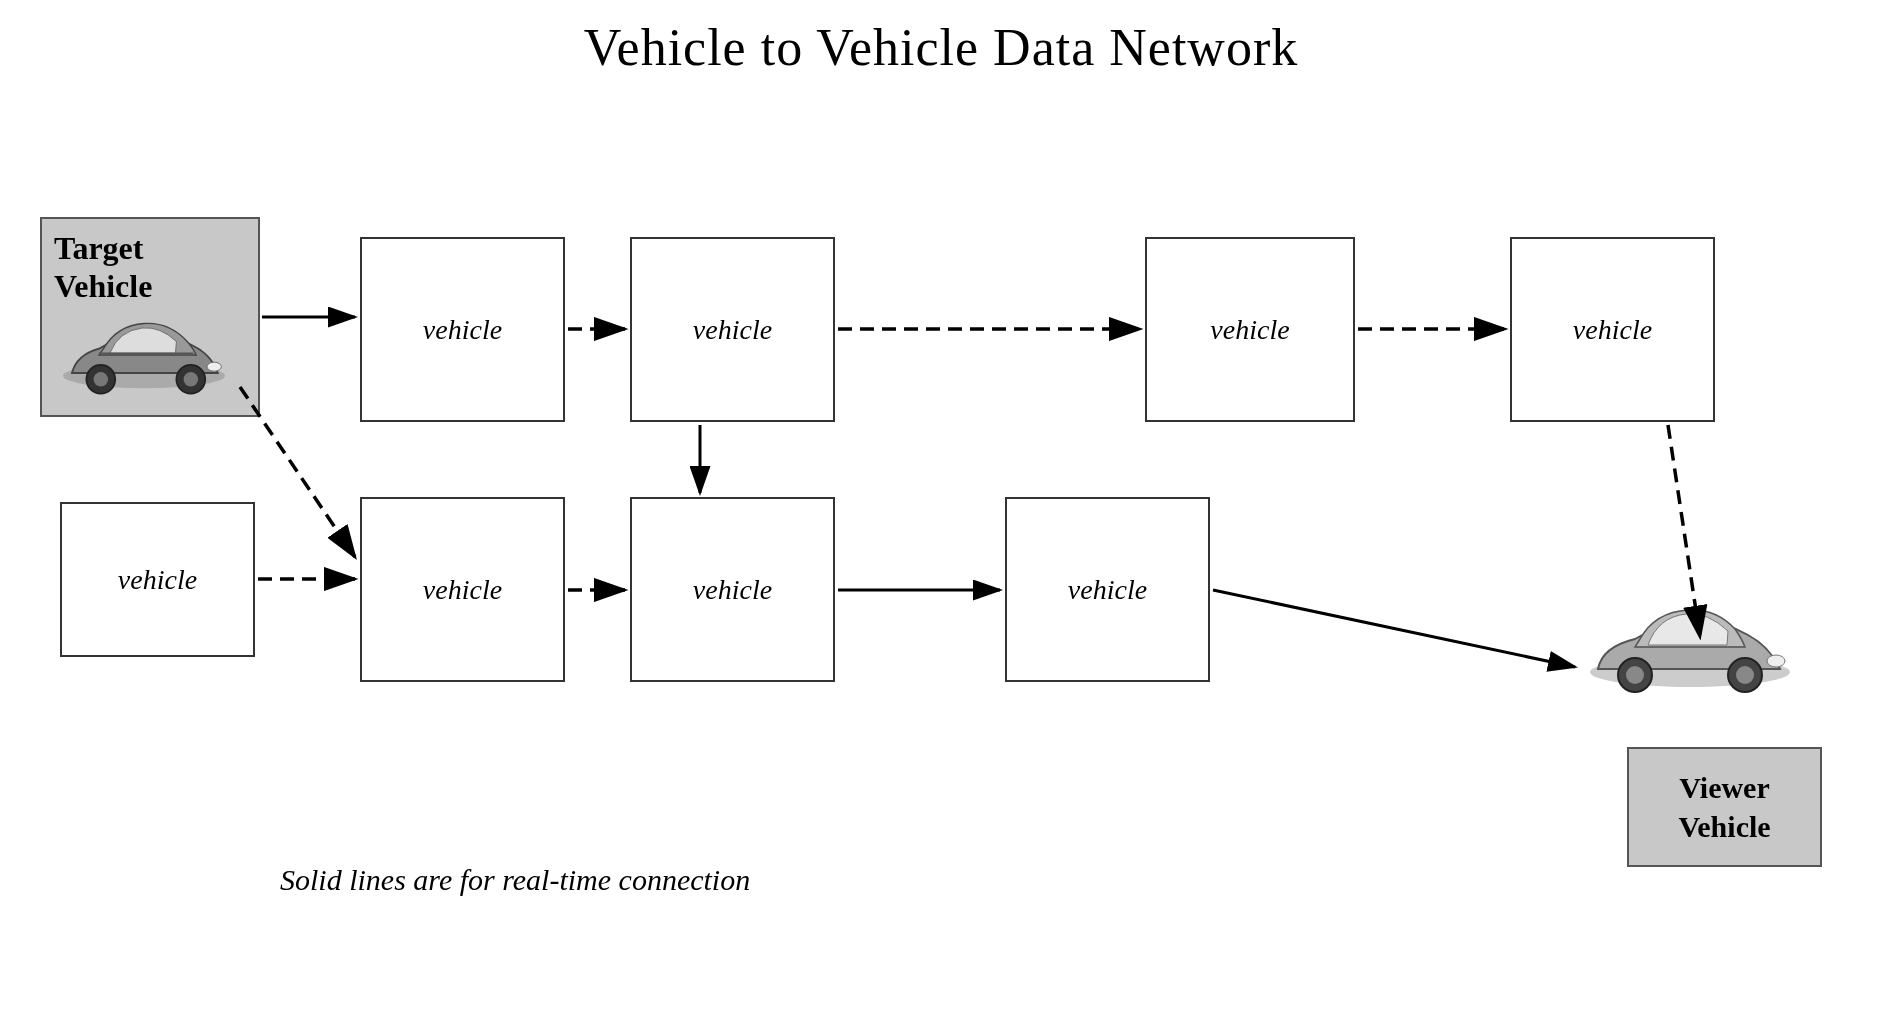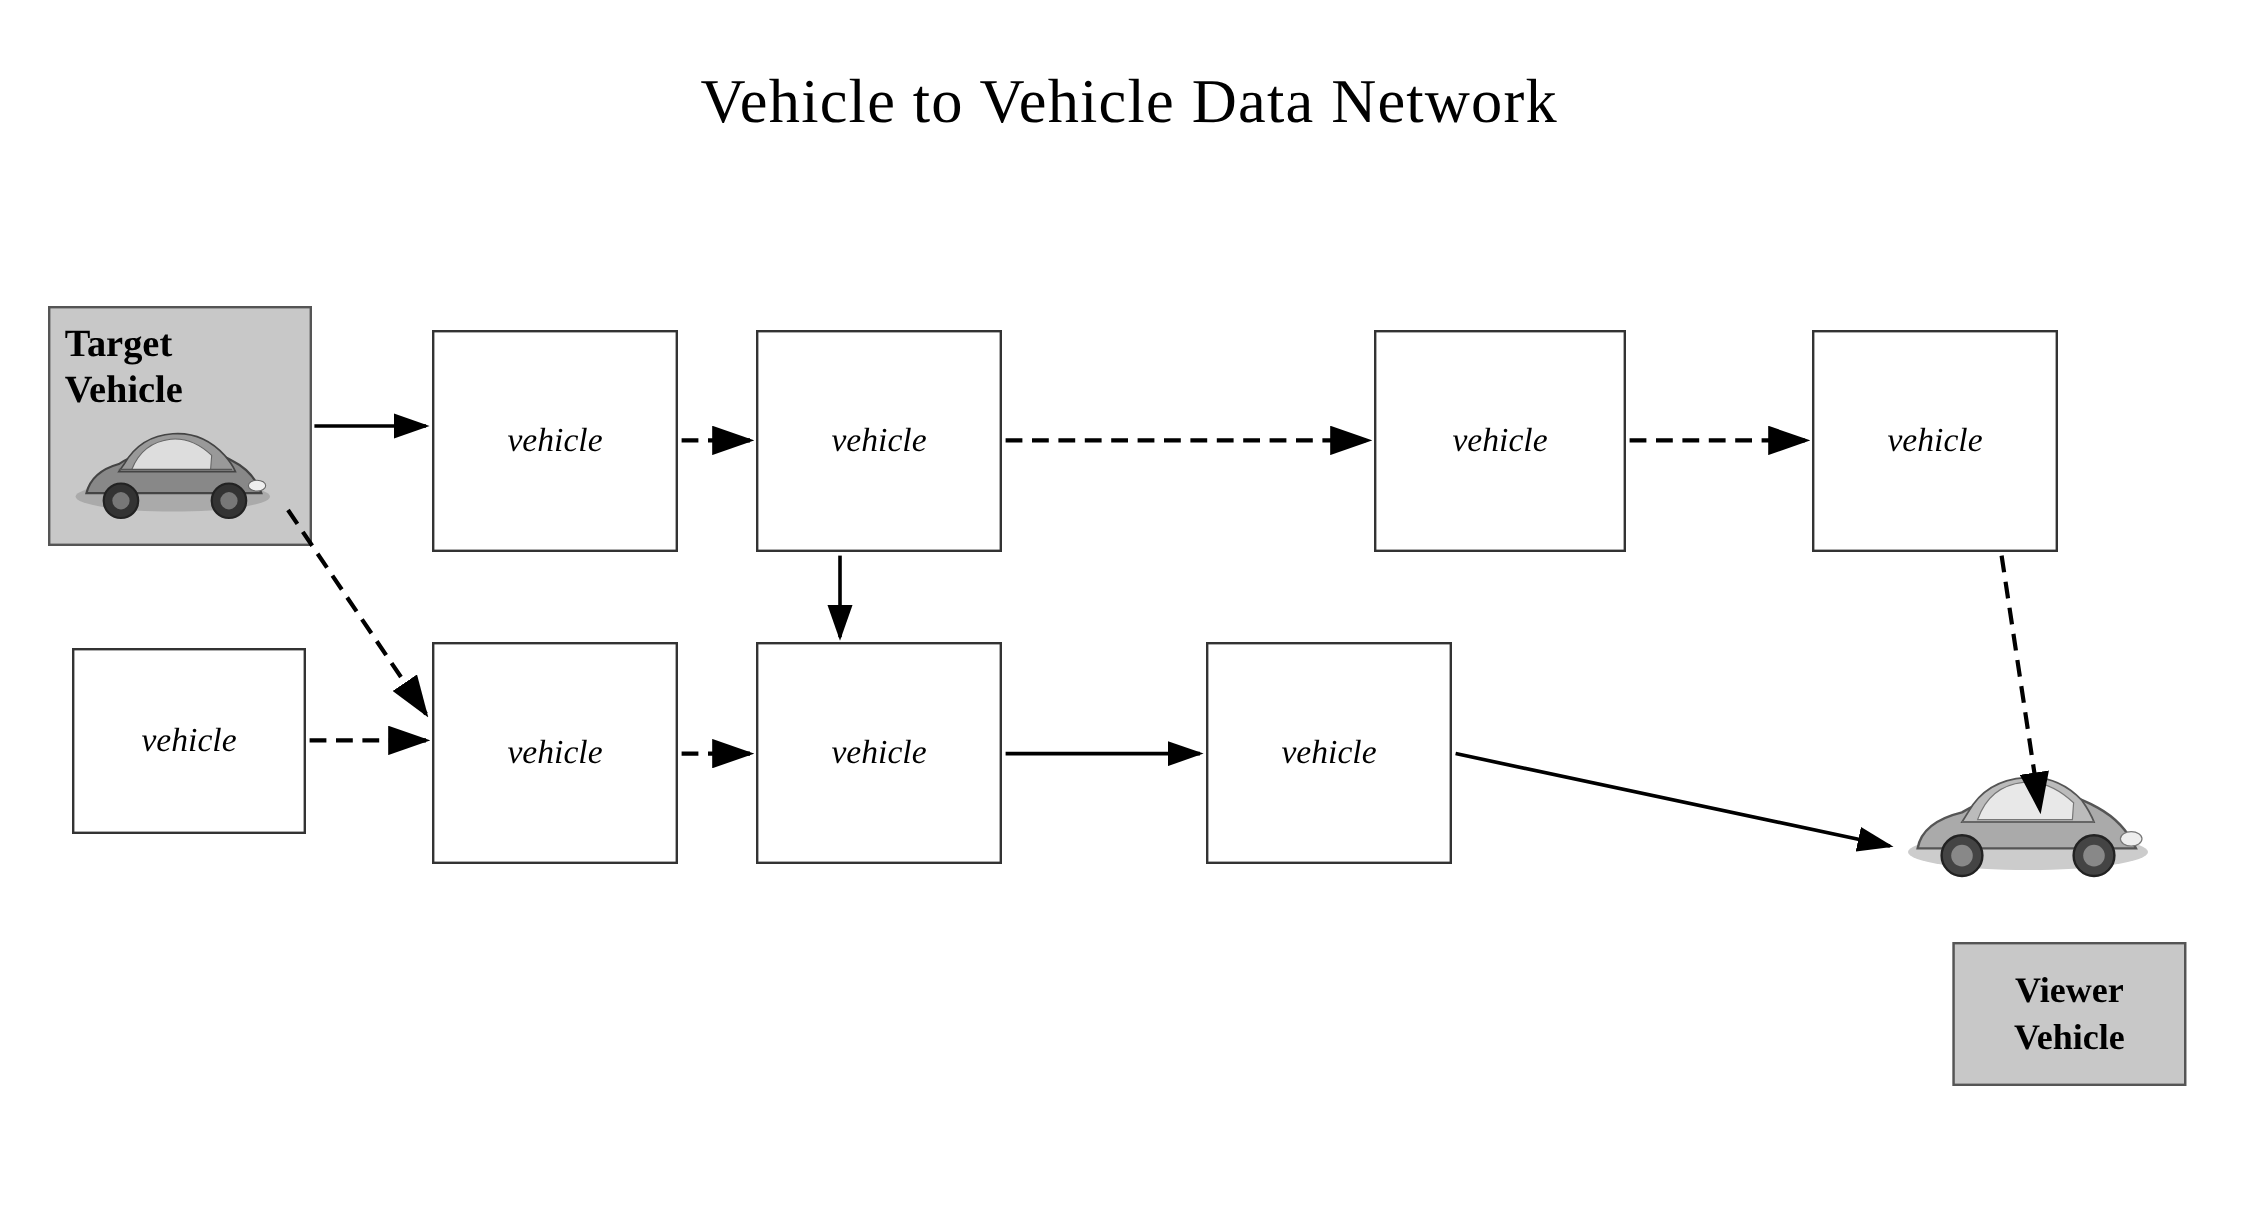--- a/index.html
+++ b/index.html
@@ -9,21 +9,21 @@
       width: 1882px;
       height: 1020px;
       overflow: hidden;
       position: relative;
     }
 
     .page-title {
       text-align: center;
       font-size: 52px;
       font-weight: normal;
-      padding-top: 56px;
+      padding-top: 18px;
       padding-bottom: 30px;
       letter-spacing: 1px;
     }
 
     .diagram-area {
       position: relative;
       width: 1882px;
       height: 820px;
     }
 
@@ -206,14 +206,15 @@
     <line x1="838" y1="483" x2="1000" y2="483" stroke="#000" stroke-width="3" marker-end="url(#arrowhead)"></line>
 
     <line x1="1358" y1="222" x2="1505" y2="222" stroke="#000" stroke-width="3.5" stroke-dasharray="14,8" marker-end="url(#arrowhead-dashed)"></line>
 
     <line x1="1213" y1="483" x2="1575" y2="560" stroke="#000" stroke-width="3" marker-end="url(#arrowhead)"></line>
 
     <line x1="1668" y1="318" x2="1700" y2="530" stroke="#000" stroke-width="3.5" stroke-dasharray="14,8" marker-end="url(#arrowhead-dashed)"></line>
 
   </svg>
 
+  <div class="solid-lines-note">Solid lines are for real-time connection</div>
 
 </div>
 
 </body></html>

